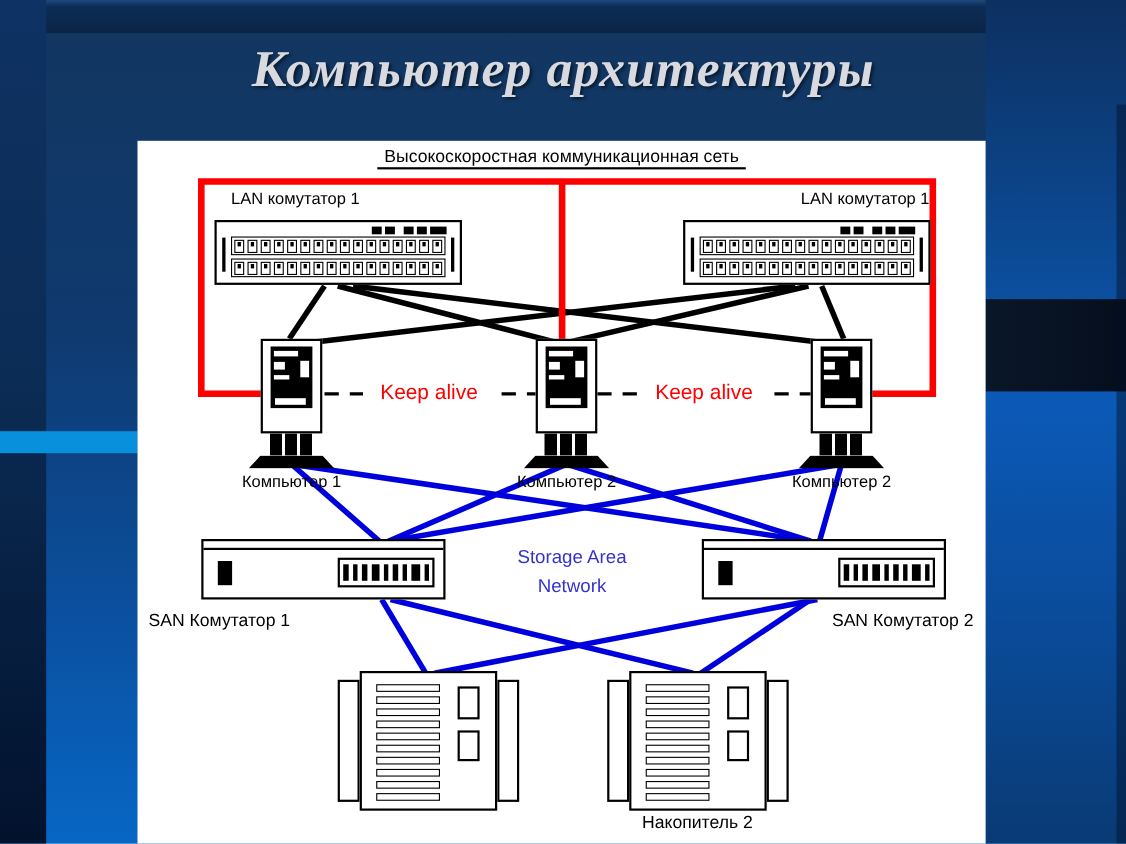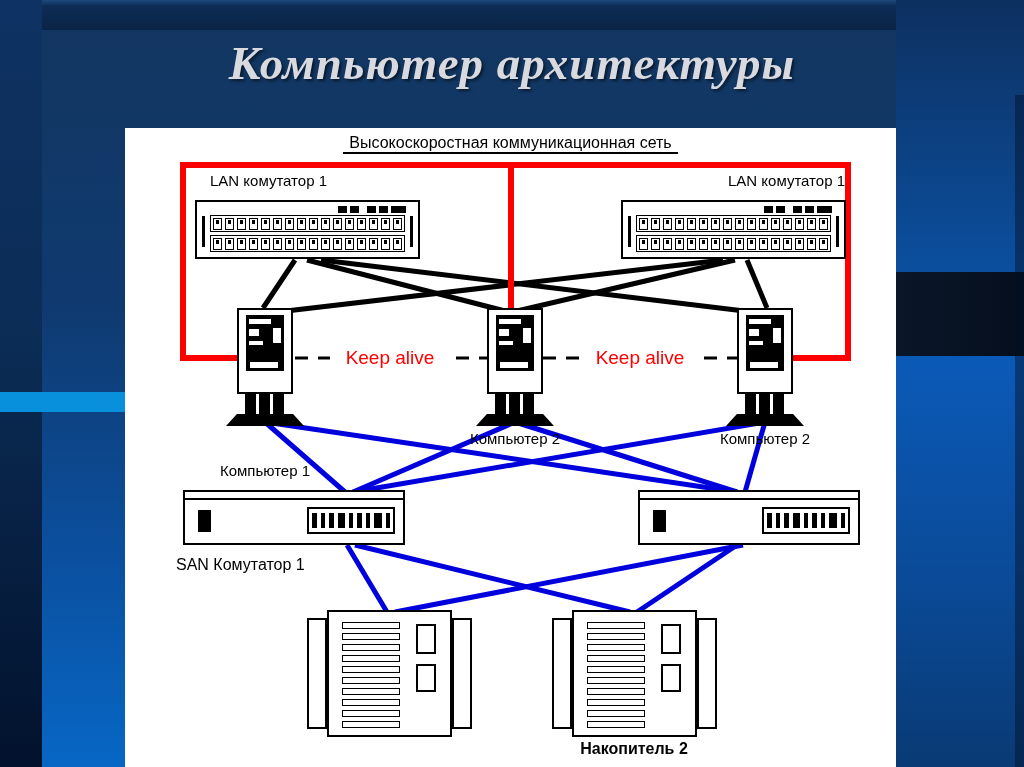--- a/index.html
+++ b/index.html
@@ -70,51 +70,51 @@
   .f1 { left:3px; top:4px;  width:22px; height:5px; }
   .f2 { left:3px; top:14px; width:10px; height:7px; }
   .f3 { right:3px; top:13px; width:8px; height:15px; }
   .f4 { left:3px; top:26px; width:14px; height:4px; }
   .f5 { left:4px; bottom:3px; width:28px; height:6px; }
   .comp-cols { width:40px; height:20px; margin:0 auto;
                background:repeating-linear-gradient(90deg,#000 0 11px,#fff 11px 14px); }
   .comp-base { width:78px; height:12px; margin-left:-11px; background:#000;
                clip-path:polygon(14% 0,86% 0,100% 100%,0 100%); }
   .comp-label { position:absolute; top:302px; width:150px; text-align:center; font-size:15px; }
-  .cl1 { left:65px;margin-top:32px; } .cl2 { left:315px; } .cl3 { left:565px; }
+  .cl1 { left:65px; } .cl2 { left:315px; } .cl3 { left:565px; }
 
   .keep { position:absolute; top:219px; width:120px; text-align:center; font-size:19px;
           color:var(--red,#f00); background:#fff; }
   .k1 { left:205px; } .k2 { left:455px; }
 
   
   .san { position:absolute; top:362px; width:222px; height:55px; border:2px solid #000; background:#fff; }
   .s1 { left:58px; } .s2 { left:513px; }
   .san-top { position:absolute; left:0; right:0; top:6px; height:2px; background:#000; }
   .san-sq  { position:absolute; left:13px; top:18px; width:13px; height:22px; background:#000; }
   .san-ports { position:absolute; left:122px; top:15px; width:88px; height:27px; border:2px solid #000;
                display:flex; gap:4px; align-items:center; padding:0 3px; }
   .san-tick { width:5px; height:15px; background:#000; }
   .san-tick:nth-child(4), .san-tick:nth-child(8) { width:8px; }
   .san-label { position:absolute; top:428px; font-size:16px; }
-  .sal1 { left:10px;margin-left:41px; }
+  .sal1 { left:10px; }
   .sal2 { left:550px; width:210px; text-align:right; }
 
   
   .storage { position:absolute; top:482px; width:165px; height:127px; }
   .u1 { left:182px; } .u2 { left:427px; }
   .st-flap { position:absolute; top:8px; width:20px; height:111px; border:2px solid #000; background:#fff; }
   .st-flap.l { left:0; } .st-flap.r { left:145px; }
   .st-body { position:absolute; left:20px; top:0; width:125px; height:127px; border:2px solid #000; background:#fff; }
   .st-slats { position:absolute; left:13px; top:10px; width:58px; display:flex; flex-direction:column; gap:4px; }
   .slat { height:7px; border:1px solid #000; background:#fff; }
   .st-sq1 { position:absolute; right:14px; top:12px; width:20px; height:30px; border:2px solid #000; }
   .st-sq2 { position:absolute; right:14px; top:52px; width:20px; height:28px; border:2px solid #000; }
   .st-label { position:absolute; top:612px; width:190px; text-align:center; font-size:16px; }
-  .stl1 { left:169px; } .stl2 { left:414px;font-weight:bold; }
+  .stl1 { left:169px; } .stl2 { left:414px; }
 </style>
 </head>
 <body>
 
 <div class="band-top"></div>
 <div class="band-left"></div>
 <div class="strip-light"></div>
 <div class="right-top"></div>
 <div class="right-dark"></div>
 <div class="right-bot"></div>
@@ -326,22 +326,24 @@
         <div class="san-tick"></div>
         <div class="san-tick"></div>
         <div class="san-tick"></div>
         <div class="san-tick"></div>
         <div class="san-tick"></div>
         <div class="san-tick"></div>
         <div class="san-tick"></div>
       </div>
   </div>
 
+  <div class="area-label area-san">Storage Area Network</div>
 
   <div class="san-label sal1">SAN Комутатор 1</div>
+  <div class="san-label sal2">SAN Комутатор 2</div>
 
   <div class="storage u1">
     <div class="st-flap l"></div>
     <div class="st-flap r"></div>
     <div class="st-body">
       <div class="st-slats">
           <div class="slat"></div>
           <div class="slat"></div>
           <div class="slat"></div>
           <div class="slat"></div>

